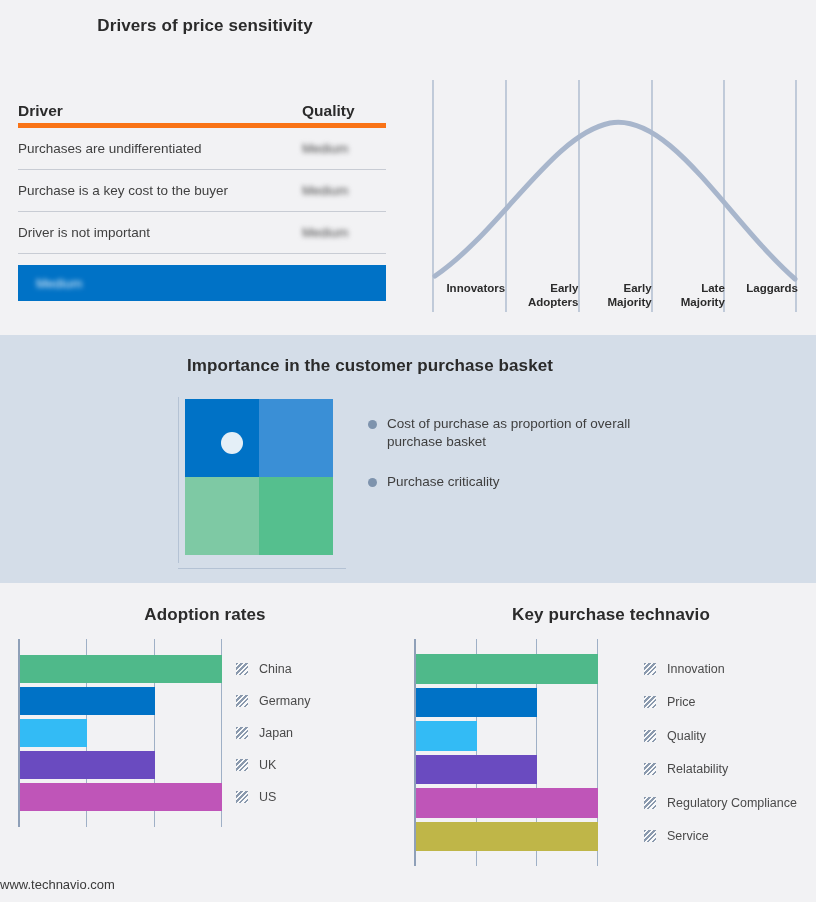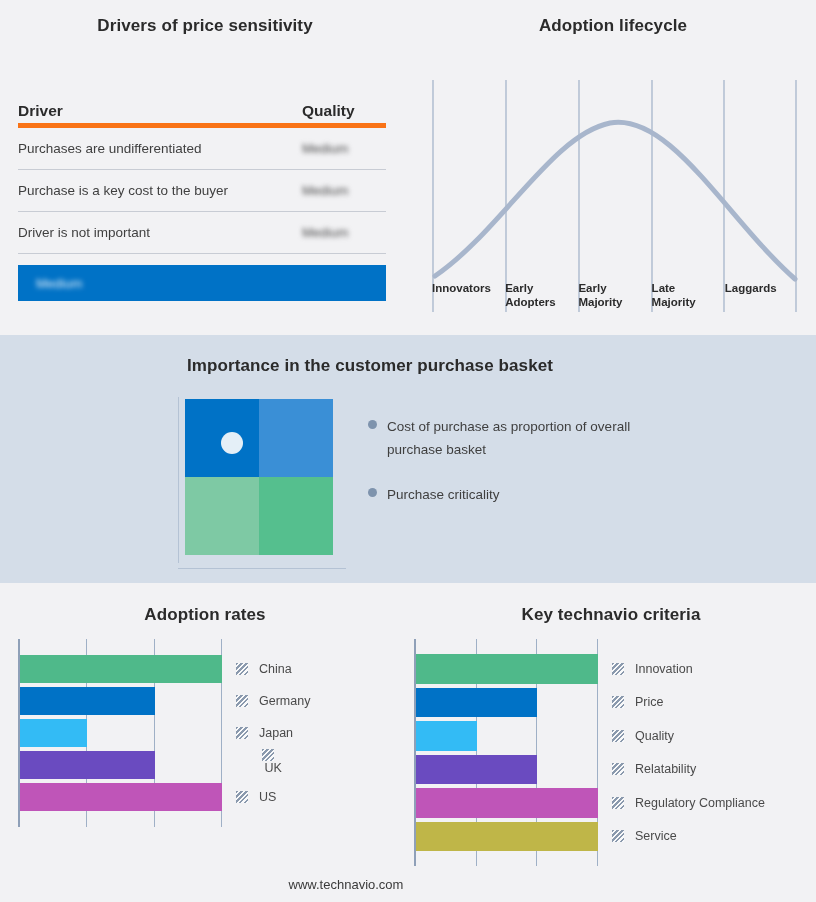--- a/index.html
+++ b/index.html
@@ -113,21 +113,21 @@
   }
   .lc-svg { position: absolute; left: 0; top: 0; }
   .lc-labels {
     position: absolute;
     left: 0; bottom: 0;
     width: 366px;
     display: flex;
   }
   .lc-label {
     flex: 1;
-    text-align: left;
+    text-align: right;
     font-size: 11.5px;
     font-weight: bold;
     color: #2b2b2b;
     line-height: 13.5px;
     padding-bottom: 3px;
   }
 
   
   #importance-panel { left: 0; top: 335px; width: 816px; height: 248px; }
   #importance-title { position: absolute; left: 0; top: 21px; width: 740px; }
@@ -175,21 +175,21 @@
     width: 9px; height: 9px;
     border-radius: 50%;
     background: #7e93ad;
     margin-top: 5px;
     margin-right: 10px;
     flex-shrink: 0;
   }
   .imp-legend-text {
     font-size: 13.5px;
     color: #3f3f3f;
-    line-height: 23px;
+    line-height: 18px;
     max-width: 260px;
   }
 
   
   #adoption-panel { left: 0; top: 583px; width: 410px; height: 319px; }
   #adoption-title { position: absolute; left: 0; top: 22px; width: 410px; text-align: center; }
   #criteria-panel { left: 406px; top: 583px; width: 410px; height: 319px; }
   #criteria-title { position: absolute; left: 0; top: 22px; width: 410px; }
 
   .barchart {
@@ -245,21 +245,21 @@
     font-size: 12.5px;
     color: #4a4a4a;
     white-space: nowrap;
   }
 
   
   #footer {
     position: absolute;
     left: 0; bottom: 10px;
     width: 692px;
-    text-align: center;
+    text-align: left;
     font-size: 13px;
     color: #3a3a3a;
   }
 </style>
 </head>
 <body>
 
 <div class="band-top"></div>
 <div class="band-mid"></div>
 <div class="band-bottom"></div>
@@ -296,21 +296,20 @@
 
     <div class="dt-highlight">
       <div class="dt-impact">
         <span class="redacted">Medium</span>
       </div>
     </div>
   </div>
 </div>
 
 <div class="panel" id="lifecycle-panel">
-  <div class="section-title" id="lifecycle-title">Adoption lifecycle</div>
 
   <div class="lifecycle-chart">
     <svg class="lc-svg" width="366" height="232" viewBox="0 0 366 232">
       <g>
         <line x1="1" y1="0" x2="1" y2="232" stroke="#9fb0c6" stroke-width="1.2"></line>
         <line x1="74" y1="0" x2="74" y2="232" stroke="#9fb0c6" stroke-width="1.2"></line>
         <line x1="147" y1="0" x2="147" y2="232" stroke="#9fb0c6" stroke-width="1.2"></line>
         <line x1="220" y1="0" x2="220" y2="232" stroke="#9fb0c6" stroke-width="1.2"></line>
         <line x1="292" y1="0" x2="292" y2="232" stroke="#9fb0c6" stroke-width="1.2"></line>
         <line x1="364" y1="0" x2="364" y2="232" stroke="#9fb0c6" stroke-width="1.2"></line>
@@ -401,35 +400,35 @@
           <div class="bc-legend-label">China</div>
         </div>
         <div class="bc-legend-item" style="height: 32px;">
           <div class="bc-swatch"></div>
           <div class="bc-legend-label">Germany</div>
         </div>
         <div class="bc-legend-item" style="height: 32px;">
           <div class="bc-swatch"></div>
           <div class="bc-legend-label">Japan</div>
         </div>
-        <div class="bc-legend-item" style="height: 32px; flex-direction: column;">
+        <div class="bc-legend-item" style="height: 32px;">
           <div class="bc-swatch"></div>
           <div class="bc-legend-label">UK</div>
         </div>
         <div class="bc-legend-item" style="height: 32px;">
           <div class="bc-swatch"></div>
           <div class="bc-legend-label">US</div>
         </div>
       </div>
     </div>
 </div>
 
 <div class="panel" id="criteria-panel">
-  <div class="section-title" id="criteria-title">Key technavio criteria</div>
-  <div class="barchart" id="criteria-chart" style="left:8px; top:56px;">
+  <div class="section-title" id="criteria-title">Key purchase technavio</div>
+  <div class="barchart" id="criteria-chart" style="left:8px; top:56px;gap:32px;">
       <div class="bc-plot" style="width: 182px; height: 227px;">
         <div class="bc-gridline" style="left: 60px; background: rgb(159, 176, 198);"></div>
         <div class="bc-gridline" style="left: 120px; background: rgb(159, 176, 198);"></div>
         <div class="bc-gridline" style="left: 181px; background: rgb(159, 176, 198);"></div>
         <div class="bc-bars" style="top: 13px;">
           <div class="bc-barrow" style="height: 33.5px;">
             <div class="bc-bar" style="width: 182px; height: 29.5px; background: rgb(79, 185, 138);"></div>
           </div>
           <div class="bc-barrow" style="height: 33.5px;">
             <div class="bc-bar" style="width: 121px; height: 29.5px; background: rgb(0, 114, 198);"></div>

